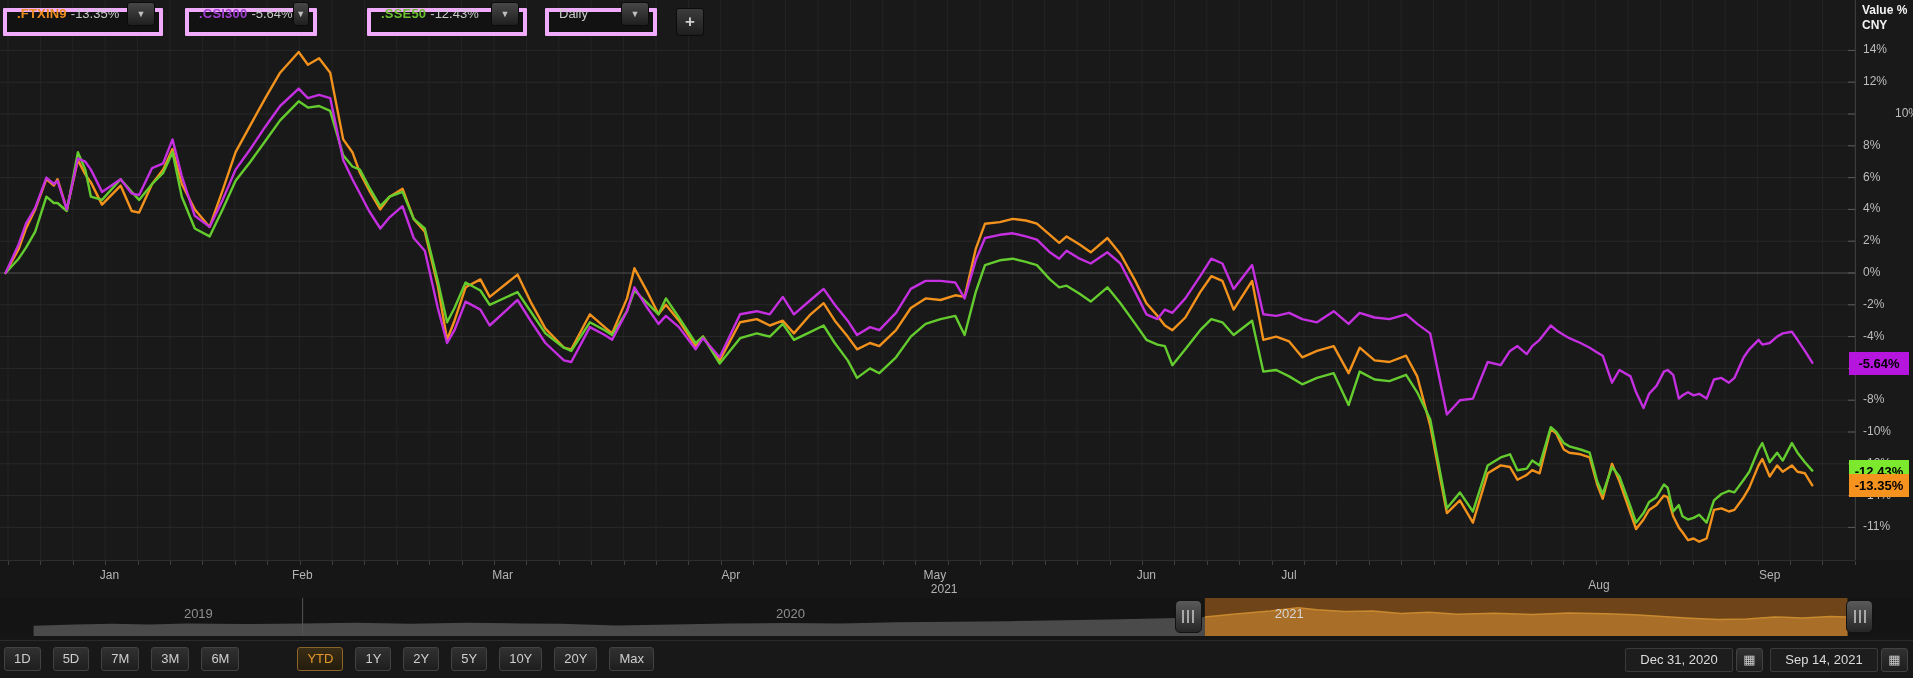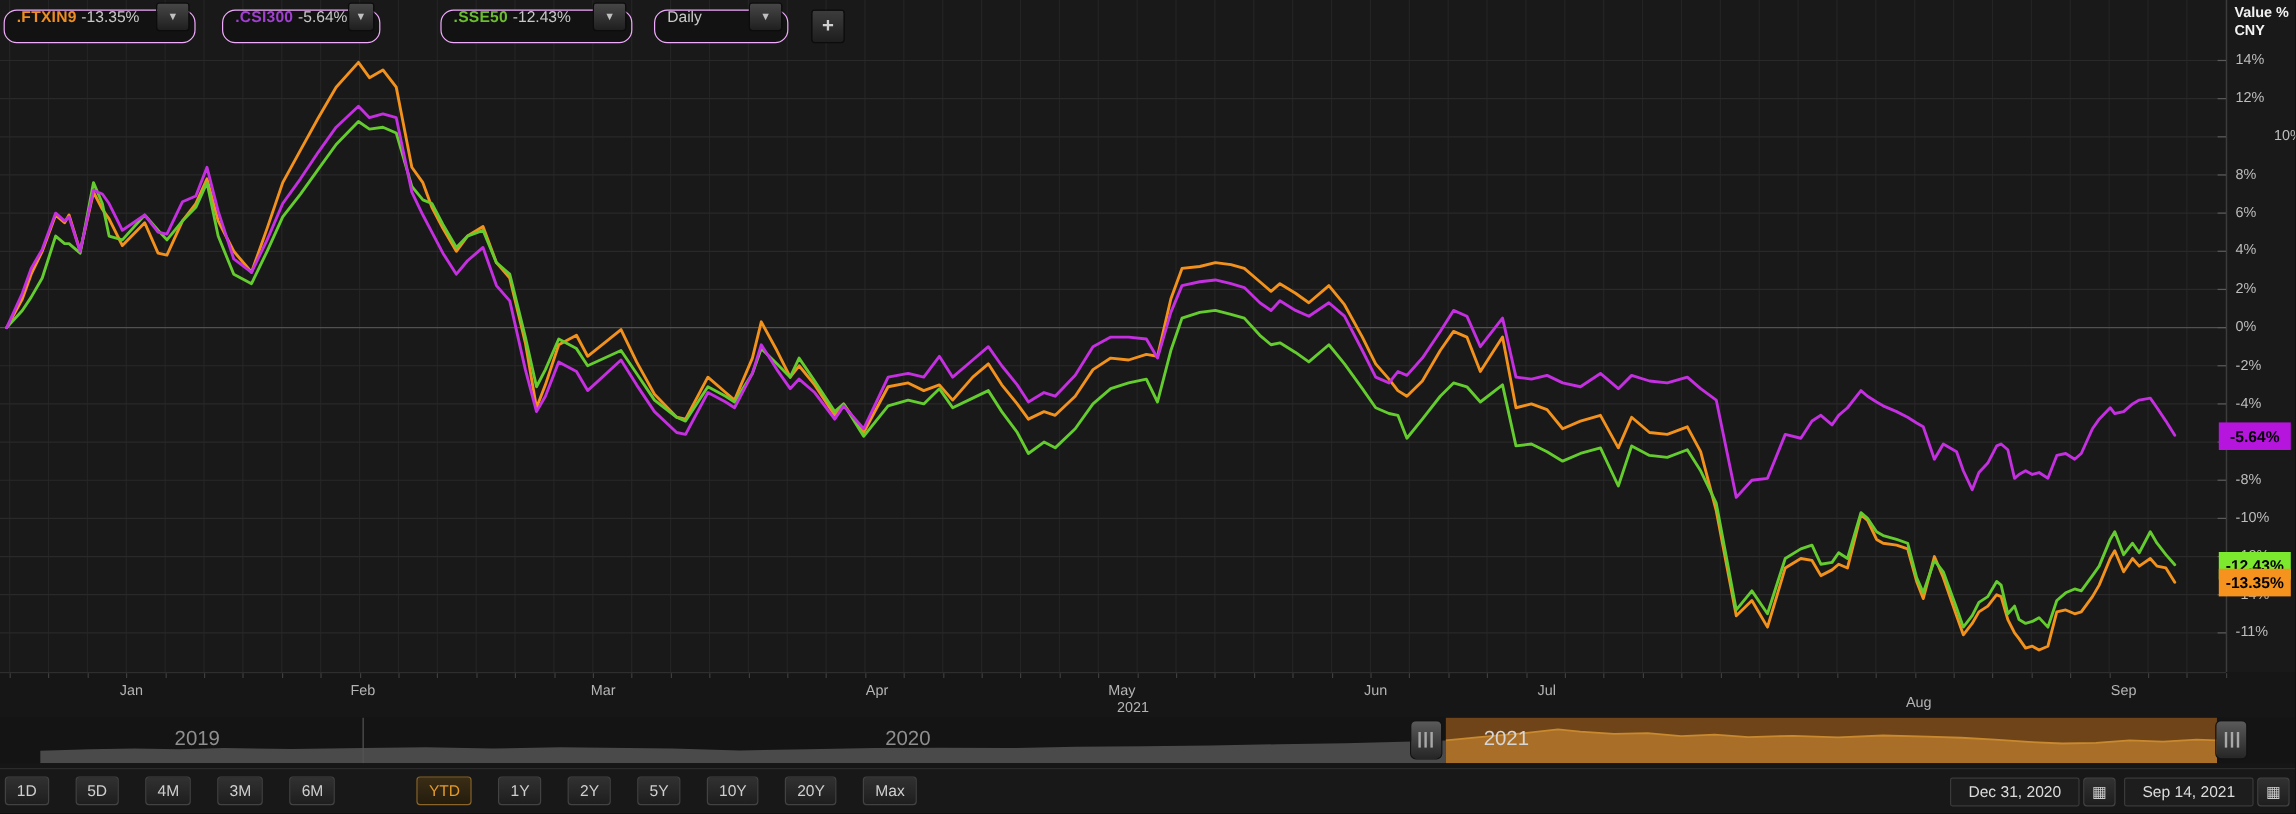--- a/index.html
+++ b/index.html
@@ -1,21 +1,21 @@
 <!DOCTYPE html>
 <html><head>
 <meta charset="utf-8">
 <style>
   html,body{margin:0;padding:0;background:#0d0d0d;}
   .app{position:relative;width:1913px;height:678px;background:#161616;overflow:hidden;
        font-family:"Liberation Sans",sans-serif;-webkit-font-smoothing:antialiased;}
   #plot-svg{position:absolute;left:0;top:0;background:#191919;}
   
-  .chip{position:absolute;top:8px;height:28px;background:#121212;border:1px solid #f0abfc;
-        display:flex;align-items:center;padding:0 4px 17px 10px;box-sizing:border-box;border-radius:11px;}
+  .chip{position:absolute;top:8px;height:28px;background:#121212;border:4px solid #f0abfc;
+        display:flex;align-items:center;padding:0 4px 17px 10px;box-sizing:border-box;border-radius:1px;}
   .chip .ticker{font-weight:bold;font-size:13px;letter-spacing:.2px;}
   .chip .pct{color:#c8c8c8;font-size:13px;margin-left:4px;}
   .dd-btn{margin-left:auto;width:26px;height:22px;background:linear-gradient(#474747,#1f1f1f);
           border:1px solid #0c0c0c;border-radius:3px;color:#c0c0c0;font-size:9px;
           display:flex;align-items:center;justify-content:center;cursor:pointer;}
   .interval{padding-left:10px;}
   .interval .int-label{font-size:13px;color:#c8c8c8;margin-right:22px;}
   .plus-btn{position:absolute;top:8px;width:26px;height:26px;background:linear-gradient(#3c3c3c,#1e1e1e);
             border:1px solid #0c0c0c;border-radius:3px;color:#d0d0d0;font-size:17px;font-weight:bold;
             display:flex;align-items:center;justify-content:center;cursor:pointer;}
@@ -28,30 +28,30 @@
                font-size:13px;font-weight:bold;color:#000;z-index:5;}
   
   .x-axis{position:absolute;left:0;top:560px;width:1855px;height:38px;background:#161616;
           border-top:1px solid #2e2e2e;box-sizing:border-box;}
   .x-tick{position:absolute;top:0;width:1px;height:4px;background:#3e3e3e;}
   .month{position:absolute;top:7px;transform:translateX(-50%);color:#b4b4b4;font-size:12px;}
   .year-sub{position:absolute;top:21px;transform:translateX(-50%);color:#b4b4b4;font-size:12px;}
   
   .navigator{position:absolute;left:0;top:598px;width:1913px;height:38px;background:#141414;}
   #nav-svg{position:absolute;left:0;top:0;}
-  .nav-year{position:absolute;top:8px;transform:translateX(-50%);color:#8f8f8f;font-size:17px;}
+  .nav-year{position:absolute;top:8px;transform:translateX(-50%);color:#8f8f8f;font-size:13px;margin-left:34px;}
   .nav-year.inside{color:#d6d6d6;}
   .nav-handle{position:absolute;top:2px;width:27px;height:33px;border-radius:5px;
               background:linear-gradient(#5a5a5a,#262626);border:1px solid #121212;box-sizing:border-box;
               display:flex;align-items:center;justify-content:center;gap:3px;cursor:ew-resize;z-index:6;}
   .nav-handle i{display:block;width:2px;height:13px;background:#a8a8a8;}
   
   .toolbar{position:absolute;left:0;top:640px;width:1913px;height:38px;background:#181818;
            border-top:1px solid #2b2b2b;box-sizing:border-box;}
-  .ranges{position:absolute;left:4px;top:6px;display:flex;gap:22px;}
+  .ranges{position:absolute;left:4px;top:6px;display:flex;gap:12px;}
   .rbtn{height:24px;line-height:22px;padding:0 9px;background:linear-gradient(#313131,#1e1e1e);
         border:1px solid #424242;border-radius:3px;color:#cfcfcf;font-size:13px;cursor:pointer;box-sizing:border-box;}
   .rbtn.active{color:#e49b2b;border-color:#8a6428;background:linear-gradient(#3a2d15,#241c0d);margin-left:46px;}
   .datebox{position:absolute;top:7px;height:24px;width:108px;line-height:22px;text-align:center;
            background:#1d1d1d;border:1px solid #3a3a3a;border-radius:2px;color:#dcdcdc;font-size:13px;box-sizing:border-box;cursor:text;}
   .calbtn{position:absolute;top:7px;width:27px;height:24px;background:linear-gradient(#313131,#1e1e1e);
           border:1px solid #424242;border-radius:3px;color:#cccccc;font-size:13px;line-height:22px;
           text-align:center;box-sizing:border-box;cursor:pointer;}
 </style>
 </head>
@@ -298,21 +298,21 @@
         <i></i>
         <i></i>
         <i></i>
       </div>
   </div>
 
   <div class="toolbar">
     <div class="ranges" id="ranges">
         <div class="rbtn">1D</div>
         <div class="rbtn">5D</div>
-        <div class="rbtn">4M</div>
+        <div class="rbtn">7M</div>
         <div class="rbtn">3M</div>
         <div class="rbtn">6M</div>
         <div class="rbtn active">YTD</div>
         <div class="rbtn">1Y</div>
         <div class="rbtn">2Y</div>
         <div class="rbtn">5Y</div>
         <div class="rbtn">10Y</div>
         <div class="rbtn">20Y</div>
         <div class="rbtn">Max</div>
       </div>

